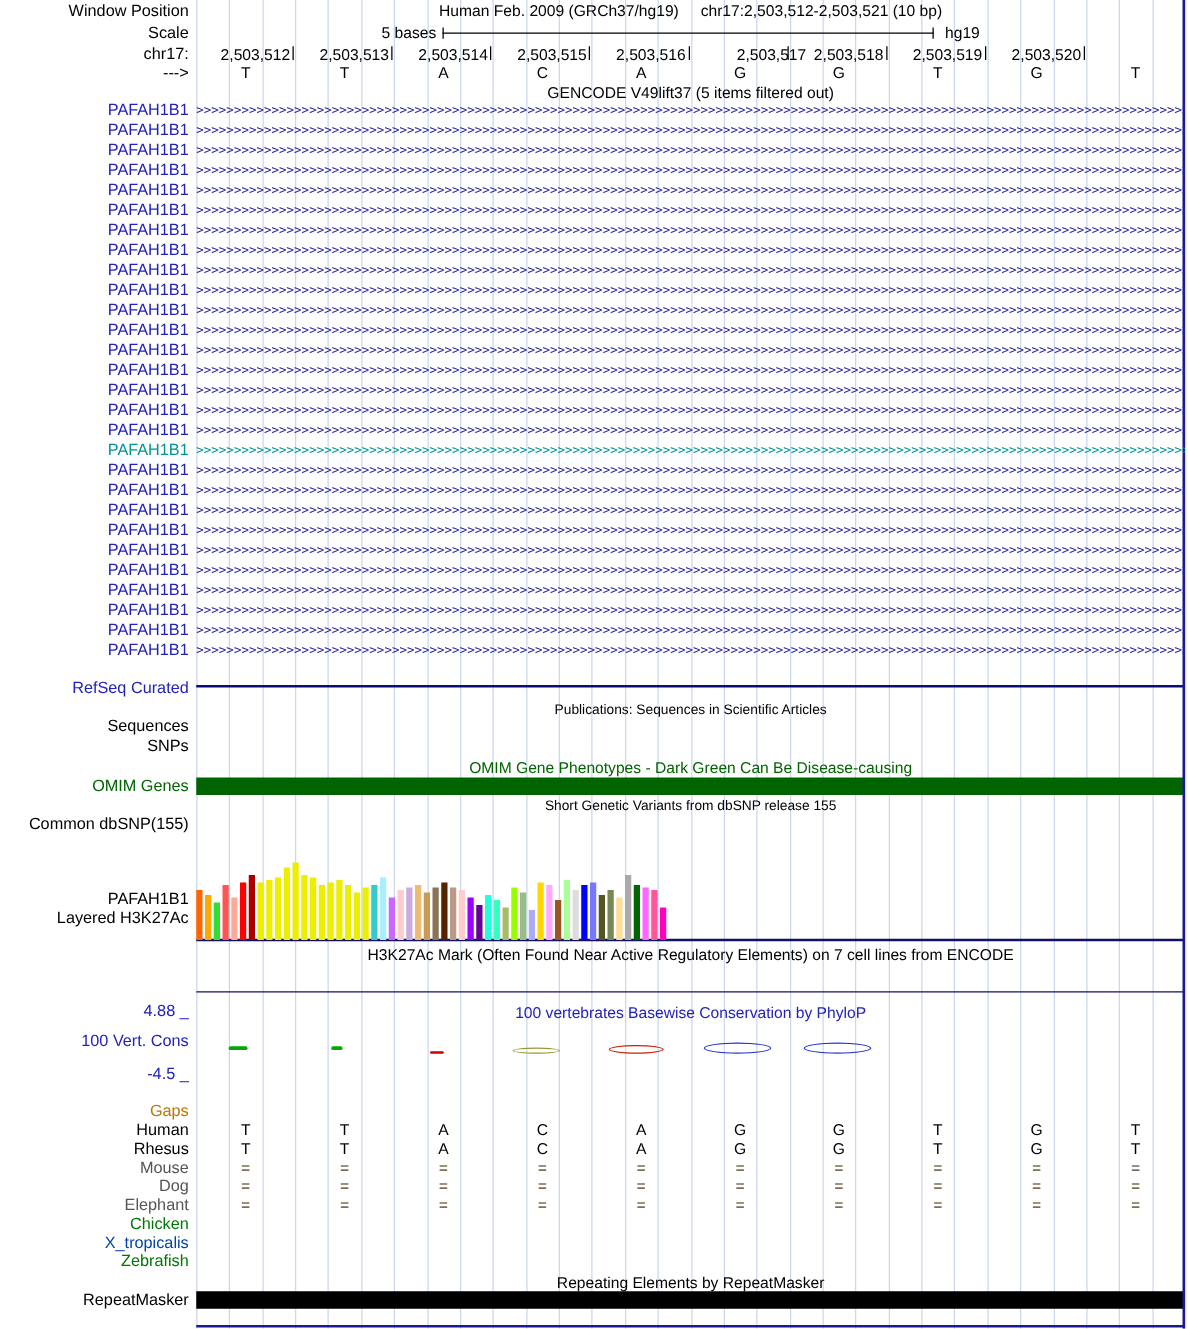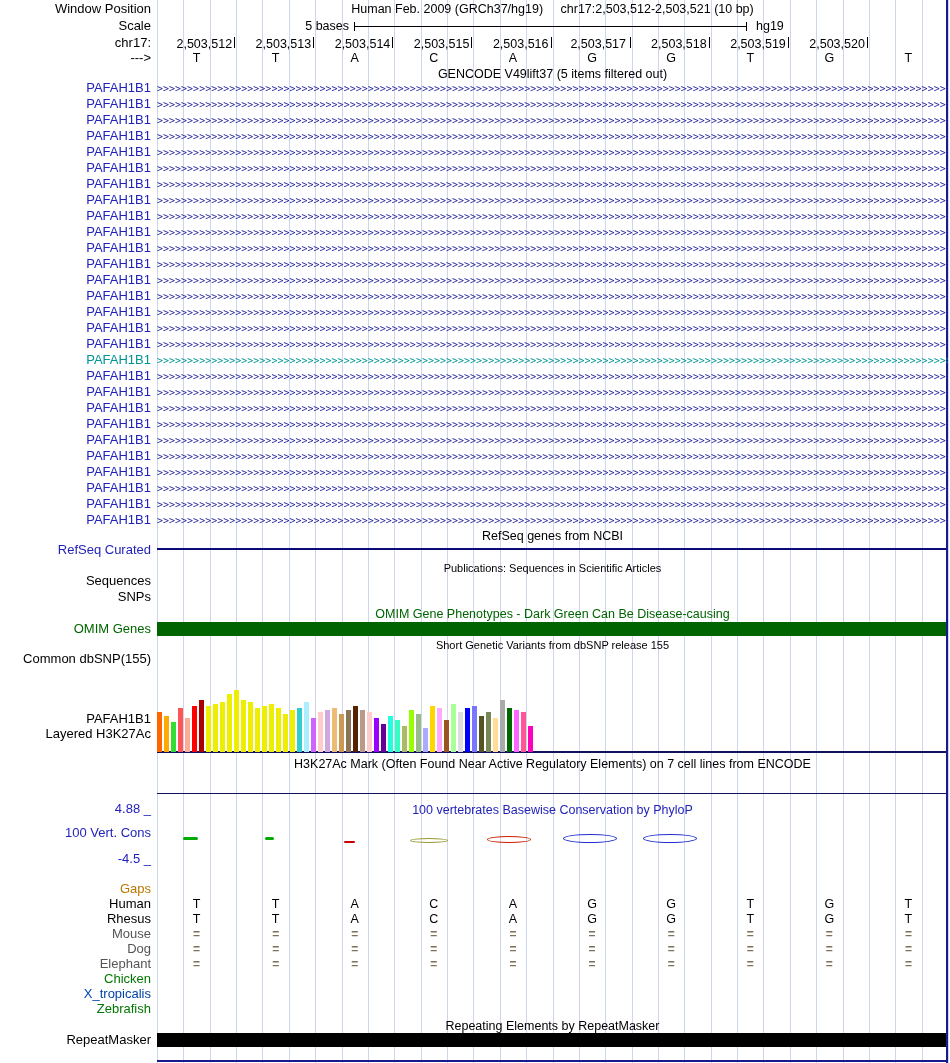--- a/index.html
+++ b/index.html
@@ -77,21 +77,20 @@
   <div class="scale-line"></div>
   <div class="scale-tick" style="left:354px"></div>
   <div class="scale-tick" style="left:746px"></div>
   <div class="hg19-label">hg19</div>
 
   <div class="left-label" style="top:36px">chr17:</div>
   <div class="left-label" style="top:51px">---&gt;</div>
 
   <div class="caption" style="top:67px">GENCODE V49lift37 (5 items filtered out)</div>
 
-  <div class="caption" style="top:529px">RefSeq genes from NCBI</div>
   <div class="hline" style="top:548px;height:2px;background:#0c0c78"></div>
   <div class="left-label blue" style="top:543px">RefSeq Curated</div>
 
   <div class="caption small" style="top:561px">Publications: Sequences in Scientific Articles</div>
   <div class="left-label" style="top:574px">Sequences</div>
   <div class="left-label" style="top:590px">SNPs</div>
 
   <div class="caption green" style="top:607px">OMIM Gene Phenotypes - Dark Green Can Be Disease-causing</div>
   <div class="hline" style="top:622px;height:14px;background:#006400"></div>
   <div class="left-label green" style="top:622px">OMIM Genes</div>
@@ -124,21 +123,21 @@
       <div class="poslabel" style="left: 164.1px;">2,503,512</div>
       <div class="postick" style="left: 234.1px;"></div>
       <div class="poslabel" style="left: 243.2px;">2,503,513</div>
       <div class="postick" style="left: 313.2px;"></div>
       <div class="poslabel" style="left: 322.3px;">2,503,514</div>
       <div class="postick" style="left: 392.3px;"></div>
       <div class="poslabel" style="left: 401.4px;">2,503,515</div>
       <div class="postick" style="left: 471.4px;"></div>
       <div class="poslabel" style="left: 480.5px;">2,503,516</div>
       <div class="postick" style="left: 550.5px;"></div>
-      <div class="poslabel" style="left: 558px;">2,503,517</div>
+      <div class="poslabel" style="left: 577px;">2,503,517</div>
       <div class="postick" style="left: 629.6px;"></div>
       <div class="poslabel" style="left: 638.7px;">2,503,518</div>
       <div class="postick" style="left: 708.7px;"></div>
       <div class="poslabel" style="left: 717.8px;">2,503,519</div>
       <div class="postick" style="left: 787.8px;"></div>
       <div class="poslabel" style="left: 796.9px;">2,503,520</div>
       <div class="postick" style="left: 866.9px;"></div>
       <div class="base" style="left: 196.55px;">T</div>
       <div class="base" style="left: 275.65px;">T</div>
       <div class="base" style="left: 354.75px;">A</div>

